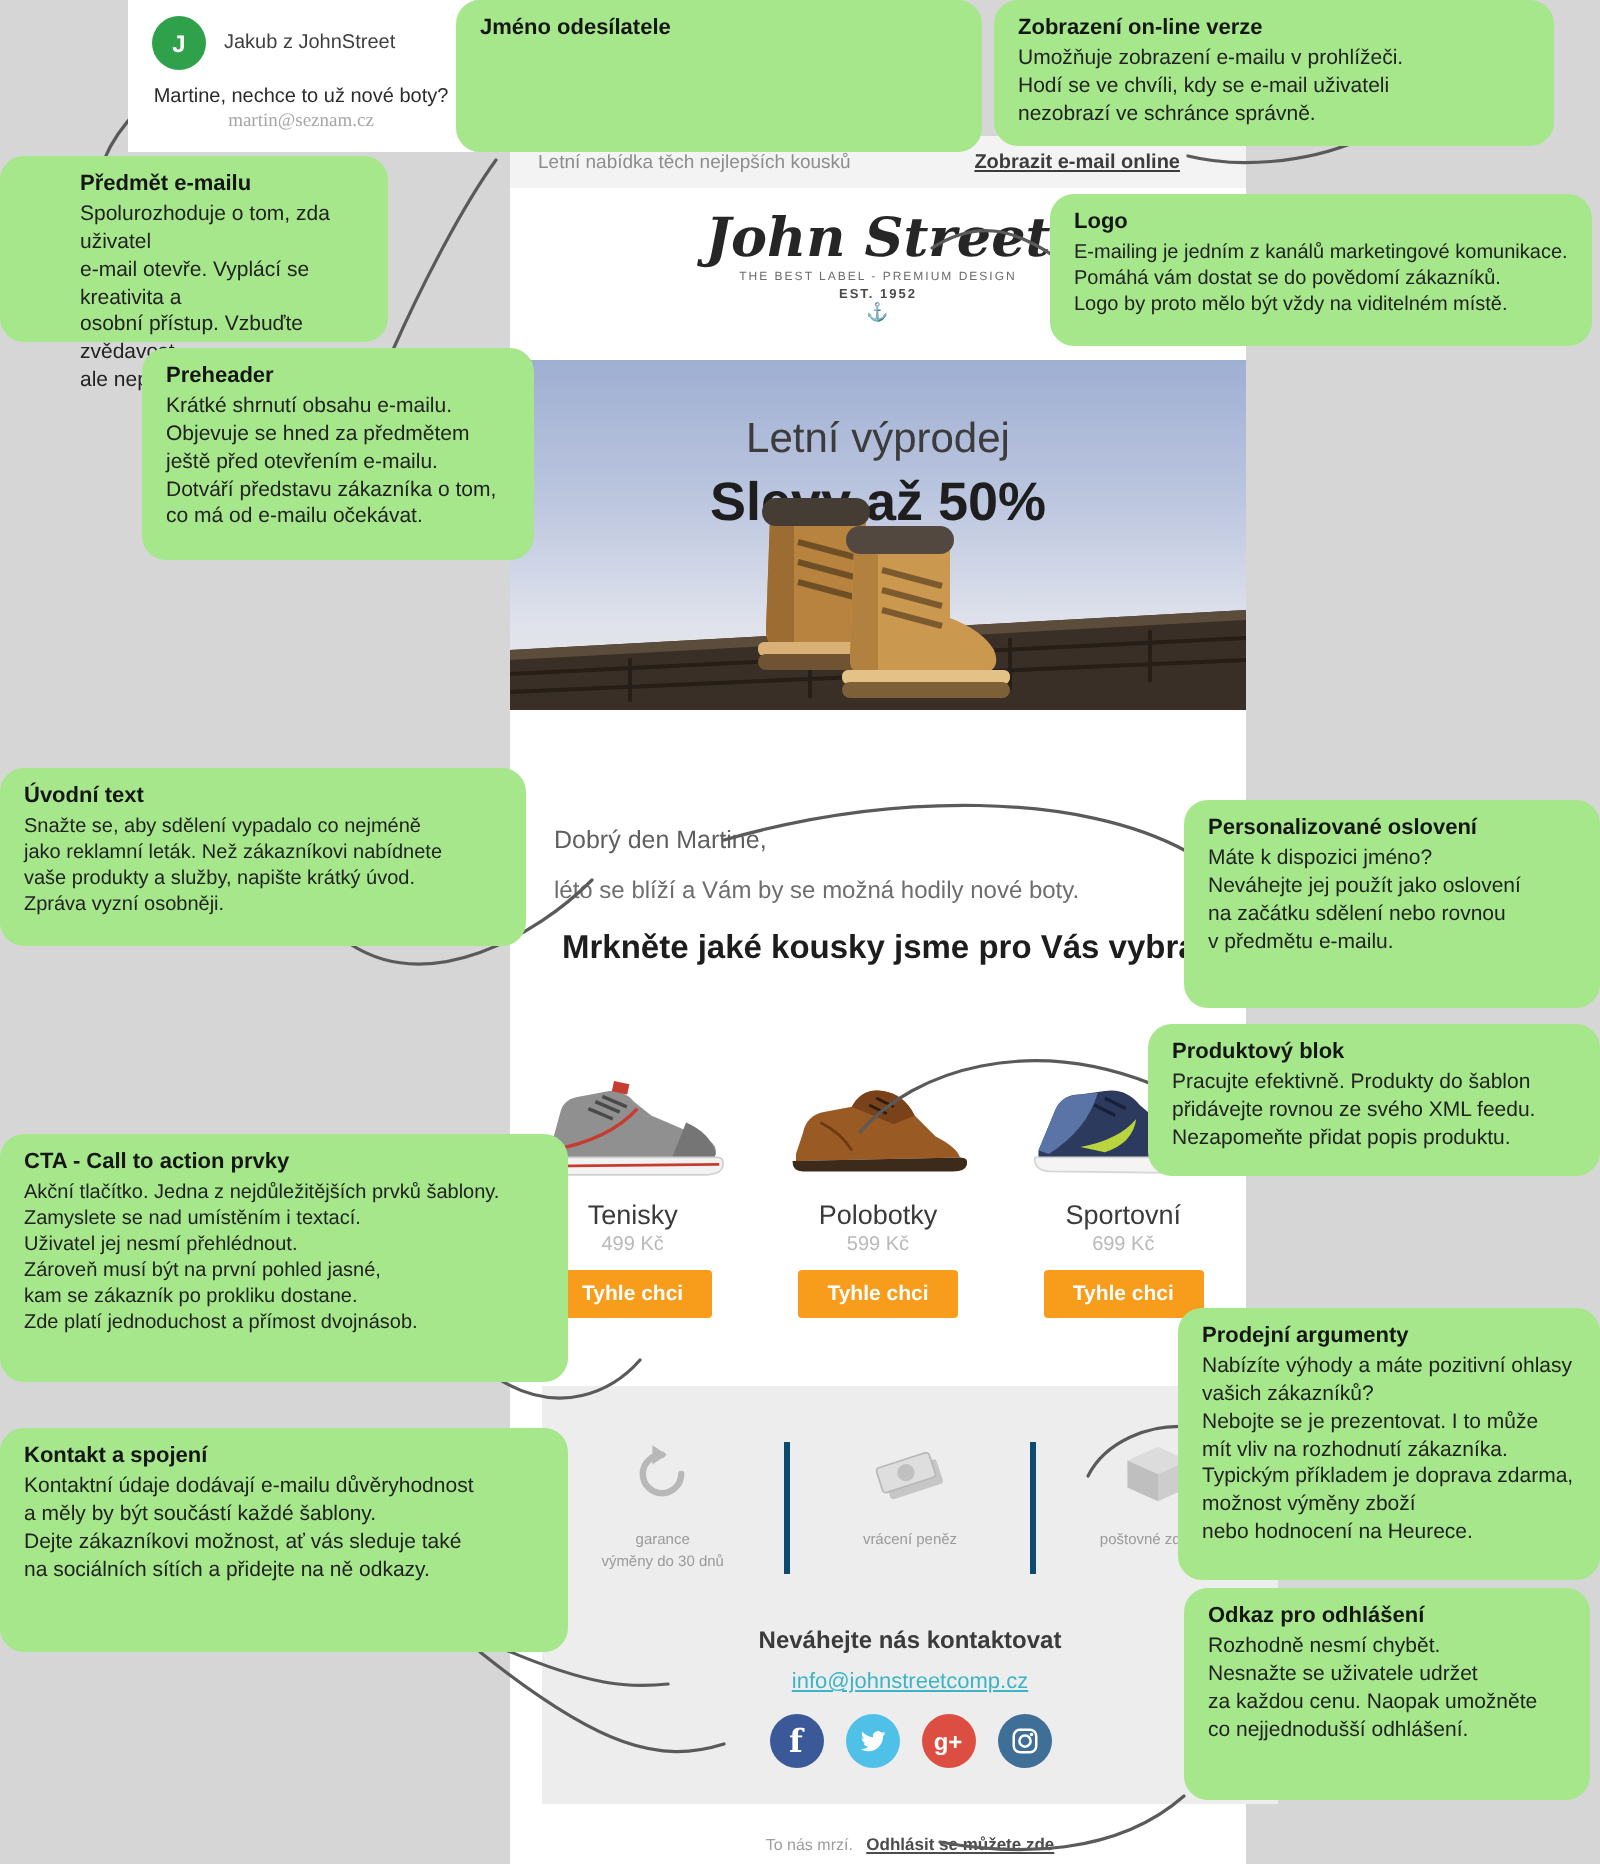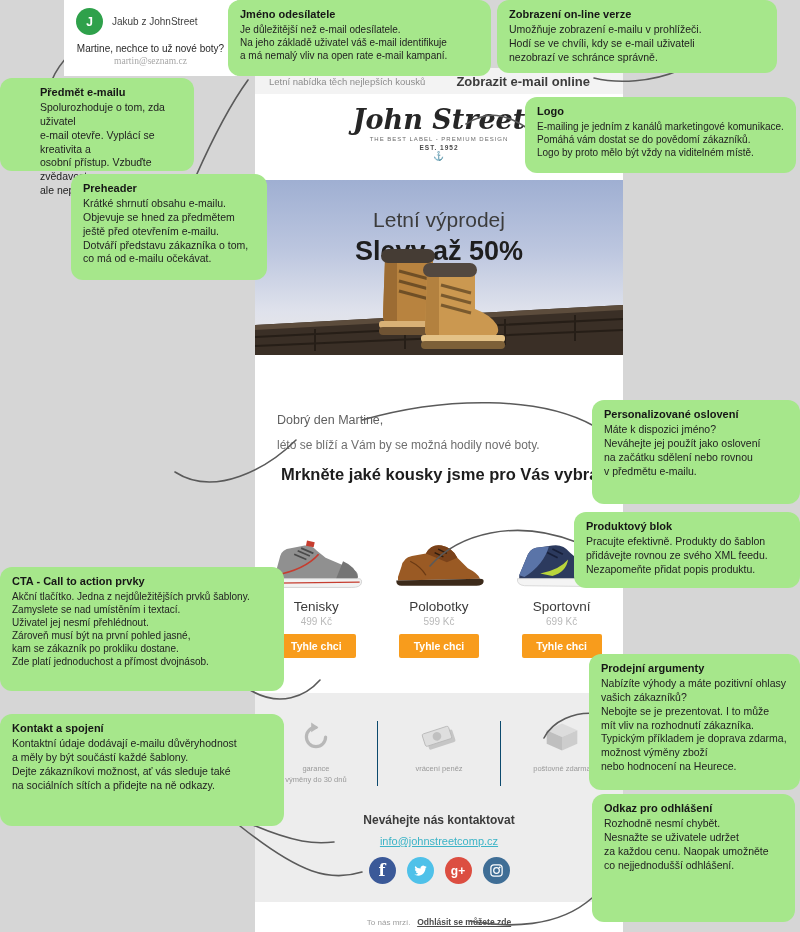--- a/index.html
+++ b/index.html
@@ -4,45 +4,45 @@
 <style>
   html,body{margin:0;padding:0;}
   body{font-family:"Liberation Sans",sans-serif;background:#c9c9c9;}
   .stage{position:relative;width:800px;height:932px;background:#d6d6d6;overflow:hidden;margin:0 auto;}
 
   
   .email{position:absolute;left:255px;top:68px;width:368px;height:864px;background:#ffffff;z-index:1;}
   .strip{position:absolute;left:0;top:0;width:100%;height:26px;background:#f3f3f3;box-sizing:border-box;
          display:flex;align-items:center;justify-content:space-between;padding:0 33px 0 14px;}
   .strip-text{font-size:9.5px;color:#8d8d8d;}
-  .strip-link{font-size:13px;color:#3c3c3c;font-weight:bold;cursor:pointer;}
+  .strip-link{font-size:10px;color:#3c3c3c;font-weight:bold;text-decoration:underline;cursor:pointer;}
   .logo-sec{position:absolute;left:0;top:26px;width:100%;height:86px;text-align:center;}
   .logo-name{font-family:"DejaVu Serif",serif;font-style:italic;font-weight:bold;font-size:27px;color:#262626;margin-top:12px;line-height:1;}
   .logo-tag{font-size:6px;letter-spacing:1px;color:#6b6b6b;margin-top:3px;}
   .logo-est{font-size:6.5px;font-weight:bold;color:#4a4a4a;margin-top:2px;letter-spacing:1px;}
   .logo-anchor{font-size:9px;color:#6b6b6b;line-height:1;margin-top:1px;}
   .hero{position:absolute;left:0;top:112px;width:100%;height:175px;overflow:hidden;
         background:linear-gradient(180deg,#9fafd2 0%,#bcc6df 40%,#dfe2ec 75%,#ece9e6 100%);}
   .hero-t1{text-align:center;margin-top:28px;font-size:21px;color:#3c3c3c;}
   .hero-t2{text-align:center;margin-top:4px;font-size:27px;font-weight:bold;color:#1e1e1e;}
   .hero-svg{position:absolute;left:0;bottom:0;}
   .body-sec{position:absolute;left:0;top:327px;width:100%;height:128px;background:#fff;box-sizing:border-box;padding:18px 0 0 22px;}
   .greet{font-size:12.5px;color:#5f5f5f;}
   .intro-line{font-size:12px;color:#6e6e6e;margin-top:11px;}
   .headline{font-size:16.5px;font-weight:bold;color:#1d1d1d;margin-top:13px;margin-left:-6px;text-align:center;width:352px;}
   .products{position:absolute;left:0;top:455px;width:100%;height:170px;display:flex;justify-content:space-around;padding-top:12px;box-sizing:border-box;}
   .product{width:112px;text-align:center;}
   .p-name{font-size:13.5px;color:#3a3a3a;margin-top:4px;}
   .p-price{font-size:10px;color:#b9b9b9;margin-top:2px;}
   .p-btn{display:inline-block;margin-top:7px;width:80px;height:24px;line-height:24px;background:#f89c1c;color:#fff;
          font-size:10.5px;font-weight:bold;border-radius:2px;cursor:pointer;}
-  .benefits-area{position:absolute;left:0;top:625px;width:100%;height:209px;background:#ededed;}
+  .benefits-area{position:absolute;left:16px;top:625px;width:100%;height:209px;background:#ededed;}
   .benefit-row{position:absolute;left:0;top:28px;width:100%;display:flex;}
   .benefit{flex:1;text-align:center;position:relative;}
-  .benefit + .benefit{border-left:1px solid #0c4a6e;}
+  .benefit + .benefit{border-left:3px solid #0c4a6e;}
   .benefit-label{font-size:7.5px;color:#9a9a9a;margin-top:6px;white-space:pre-line;line-height:1.5;}
   .contact-h{position:absolute;left:0;top:120px;width:100%;text-align:center;font-size:12px;font-weight:bold;color:#3b3b3b;}
   .contact-mail{position:absolute;left:0;top:142px;width:100%;text-align:center;font-size:11px;color:#3cb4c7;text-decoration:underline;cursor:pointer;}
   .socials{position:absolute;left:0;top:164px;width:100%;display:flex;justify-content:center;gap:11px;}
   .soc{width:27px;height:27px;border-radius:50%;display:flex;align-items:center;justify-content:center;cursor:pointer;}
   .soc-fb{background:#3b5998;color:#fff;font-family:"DejaVu Serif",serif;font-weight:bold;font-size:16px;}
   .soc-tw{background:#4fc1e9;}
   .soc-gp{background:#dc4e41;color:#fff;font-weight:bold;font-size:12px;}
   .soc-ig{background:#3f6e96;}
   .unsub1{position:absolute;left:0;top:210px;width:100%;text-align:center;font-size:8px;color:#9d9d9d;}
@@ -241,23 +241,20 @@
     <div class="sender-top">
       <div class="avatar">J</div>
       <div class="sender-name">Jakub z JohnStreet</div>
     </div>
     <div class="sender-subj">Martine, nechce to už nové boty?</div>
     <div class="sender-mail">martin@seznam.cz</div>
   </div>
 
   <div class="callout" style="left:228px;top:0;width:263px;height:76px;">
     <div class="co-title">Jméno odesílatele</div>
-    <div class="co-body tight">Je důležitější než e-mail odesílatele.
-Na jeho základě uživatel váš e-mail identifikuje
-a má nemalý vliv na open rate e-mail kampaní.</div>
   </div>
 
   <div class="callout" style="left:497px;top:0;width:280px;height:73px;">
     <div class="co-title">Zobrazení on-line verze</div>
     <div class="co-body">Umožňuje zobrazení e-mailu v prohlížeči.
 Hodí se ve chvíli, kdy se e-mail uživateli
 nezobrazí ve schránce správně.</div>
   </div>
 
   <div class="callout" style="left:0;top:78px;width:194px;height:93px;padding-left:40px;">
@@ -277,20 +274,27 @@
 
   <div class="callout" style="left:71px;top:174px;width:196px;height:106px;">
     <div class="co-title">Preheader</div>
     <div class="co-body">Krátké shrnutí obsahu e-mailu.
 Objevuje se hned za předmětem
 ještě před otevřením e-mailu.
 Dotváří představu zákazníka o tom,
 co má od e-mailu očekávat.</div>
   </div>
 
+  <div class="callout" style="left:0;top:384px;width:263px;height:89px;">
+    <div class="co-title">Úvodní text</div>
+    <div class="co-body tight">Snažte se, aby sdělení vypadalo co nejméně
+jako reklamní leták. Než zákazníkovi nabídnete
+vaše produkty a služby, napište krátký úvod.
+Zpráva vyzní osobněji.</div>
+  </div>
 
   <div class="callout" style="left:592px;top:400px;width:208px;height:104px;">
     <div class="co-title">Personalizované oslovení</div>
     <div class="co-body">Máte k dispozici jméno?
 Neváhejte jej použít jako oslovení
 na začátku sdělení nebo rovnou
 v předmětu e-mailu.</div>
   </div>
 
   <div class="callout" style="left:574px;top:512px;width:226px;height:76px;">
@@ -322,21 +326,21 @@
   </div>
 
   <div class="callout" style="left:0;top:714px;width:284px;height:112px;">
     <div class="co-title">Kontakt a spojení</div>
     <div class="co-body">Kontaktní údaje dodávají e-mailu důvěryhodnost
 a měly by být součástí každé šablony.
 Dejte zákazníkovi možnost, ať vás sleduje také
 na sociálních sítích a přidejte na ně odkazy.</div>
   </div>
 
-  <div class="callout" style="left:592px;top:794px;width:203px;height:128px;">
+  <div class="callout" style="left:592px;top:794px;width:203px;height:106px;">
     <div class="co-title">Odkaz pro odhlášení</div>
     <div class="co-body">Rozhodně nesmí chybět.
 Nesnažte se uživatele udržet
 za každou cenu. Naopak umožněte
 co nejjednodušší odhlášení.</div>
   </div>
 
 </div>
 
 </body></html>

